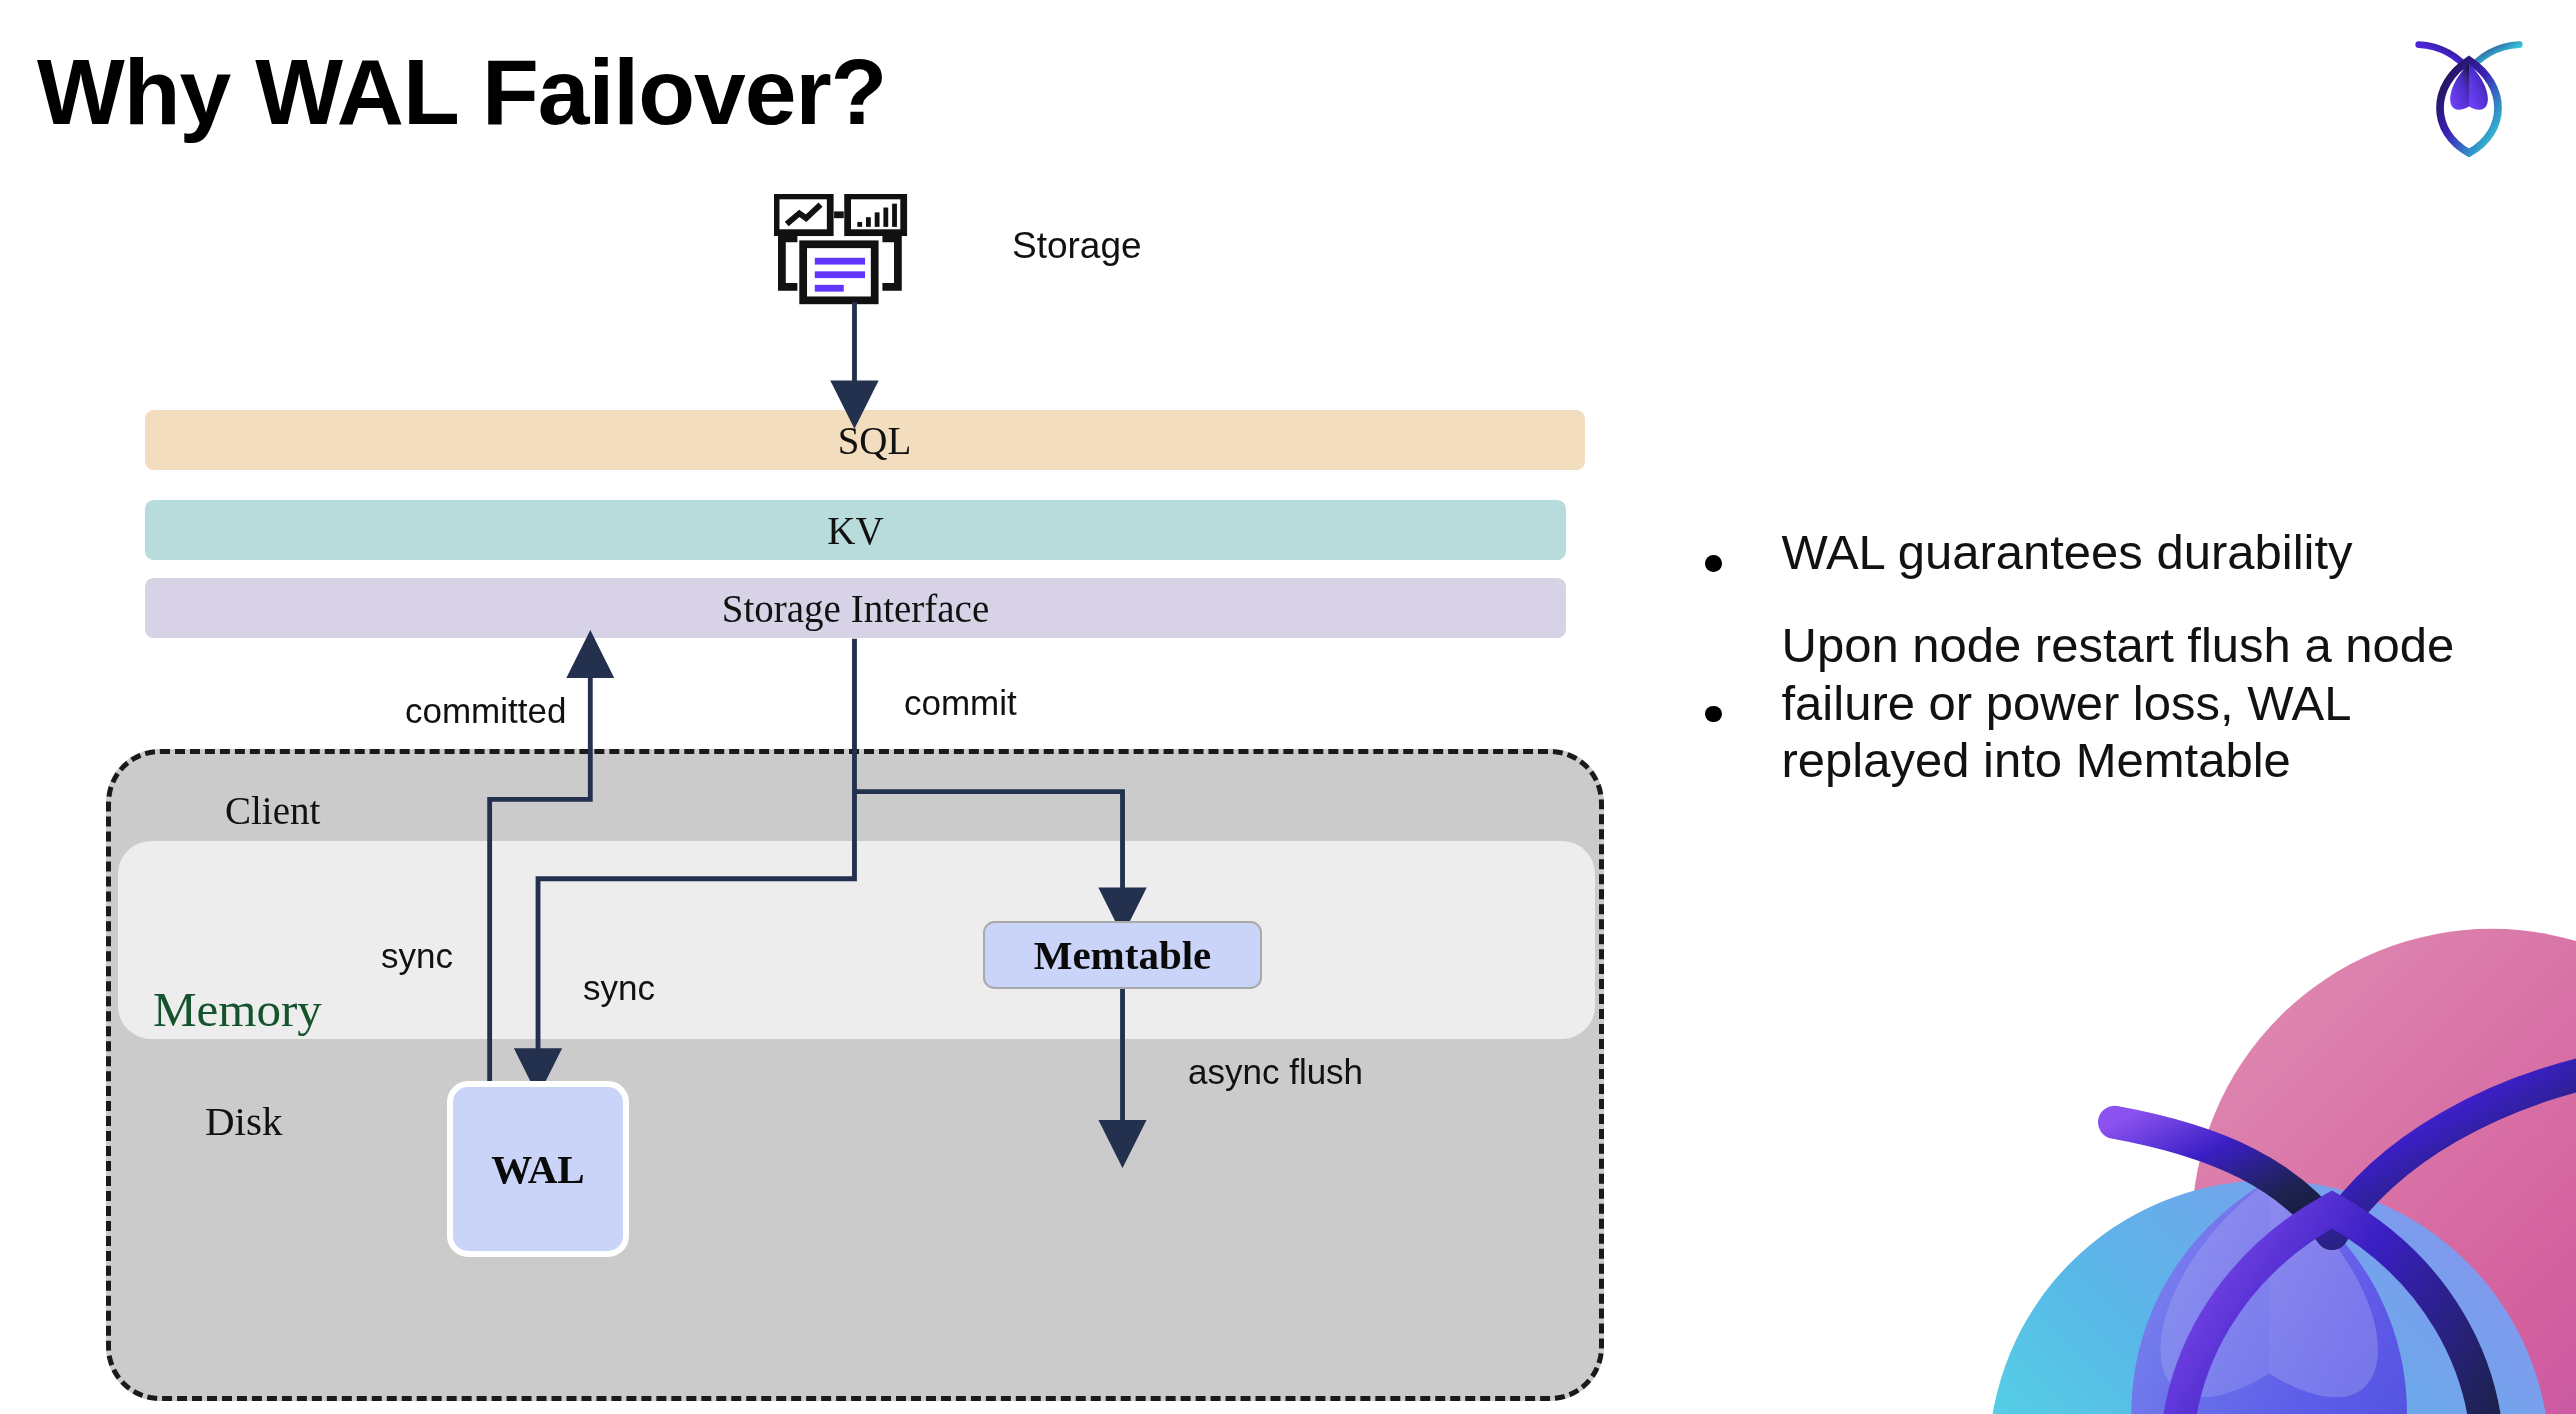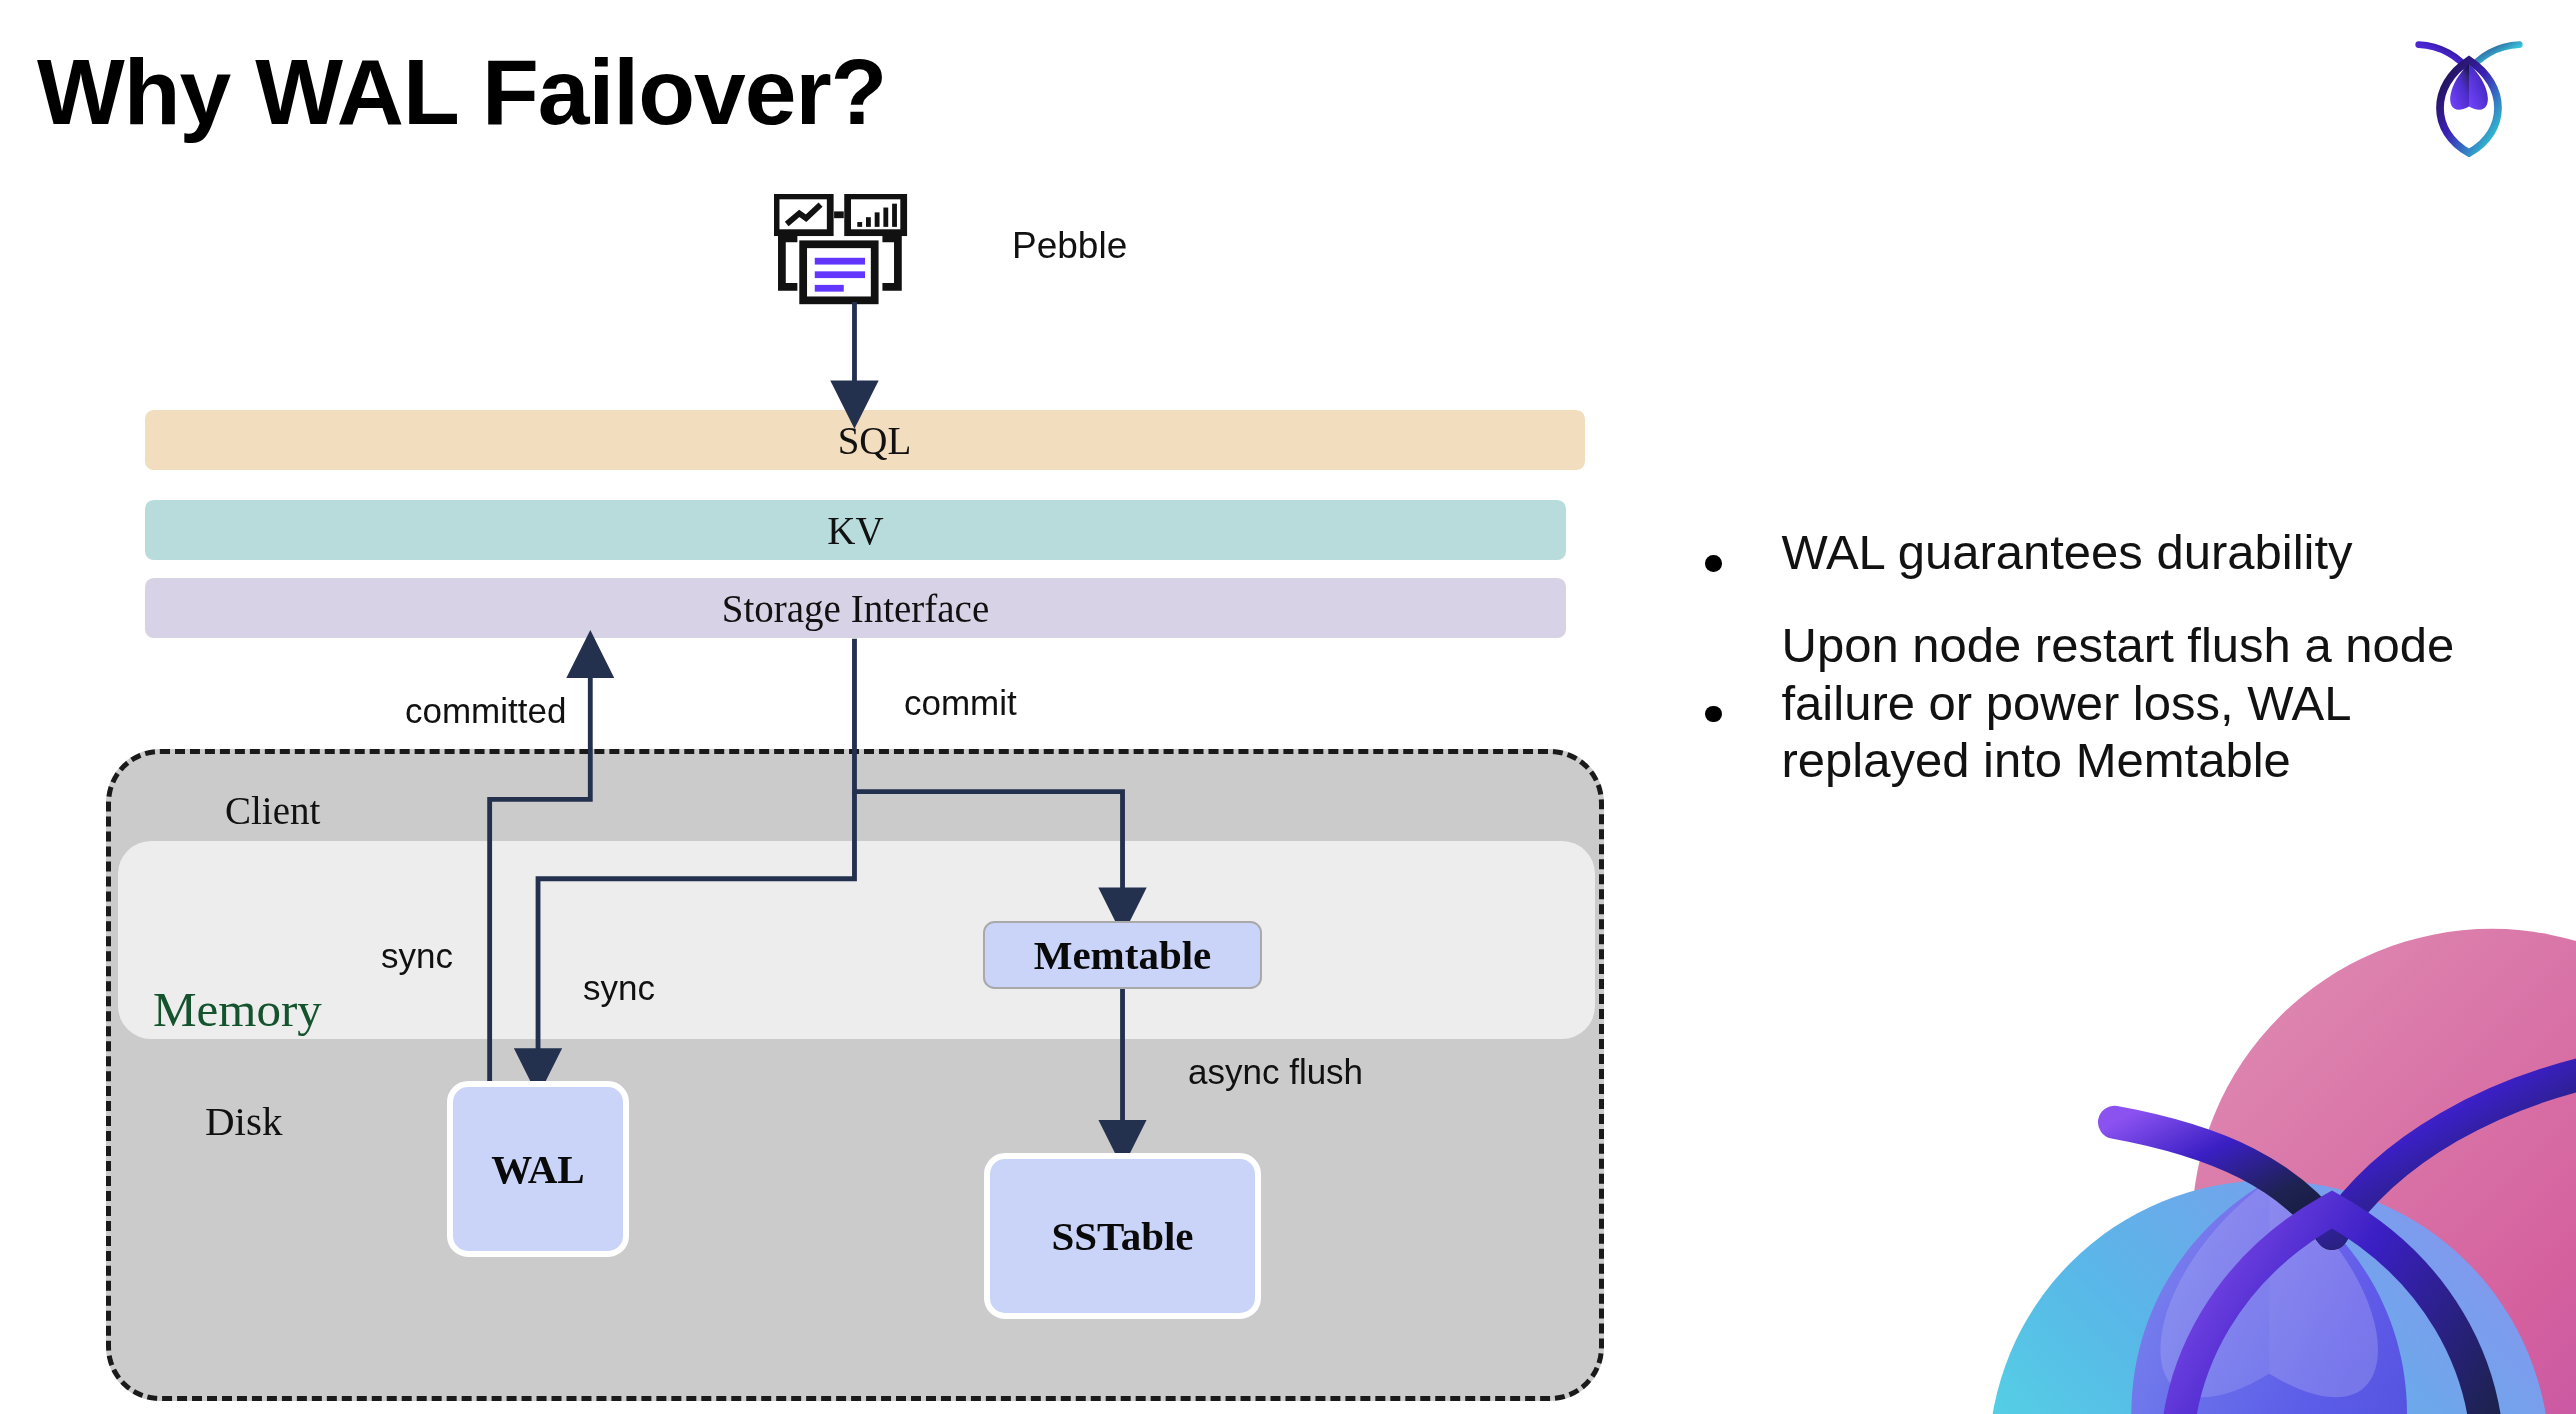--- a/index.html
+++ b/index.html
@@ -267,21 +267,21 @@
 
     <path d="M24 46 L8 46 L8 96 L24 96" fill="none" stroke="#111111" stroke-width="8"></path>
 
     <path d="M112 46 L128 46 L128 96 L112 96" fill="none" stroke="#111111" stroke-width="8"></path>
 
     <rect x="30" y="52" width="74" height="58" fill="#ffffff" stroke="#111111" stroke-width="8"></rect>
     <rect x="42" y="66" width="52" height="7" fill="#6236ff"></rect>
     <rect x="42" y="80" width="52" height="7" fill="#6236ff"></rect>
     <rect x="42" y="94" width="30" height="7" fill="#6236ff"></rect>
   </svg>
-  <div id="client-label">Pebble</div>
+  <div id="client-label">Storage</div>
 
   <div id="pebble-container"></div>
   <div id="memory-band"></div>
   <div id="pebble-label">Client</div>
   <div id="memory-label">Memory</div>
   <div id="disk-label">Disk</div>
 
   <div class="stack-bar" id="bar-sql">
     <span>SQL</span>
   </div>
@@ -310,23 +310,20 @@
 
       <path d="M1160 1022 L1160 1182" marker-end="url(#arrowHead)"></path>
     </g>
   </svg>
 
   <div class="node-box" id="node-memtable">
     <span>Memtable</span>
   </div>
   <div class="node-box" id="node-wal">
     <span>WAL</span>
-  </div>
-  <div class="node-box" id="node-sstable">
-    <span>SSTable</span>
   </div>
 
   <div class="edge-label" id="lbl-committed">committed</div>
   <div class="edge-label" id="lbl-commit">commit</div>
   <div class="edge-label" id="lbl-sync-1">sync</div>
   <div class="edge-label" id="lbl-sync-2">sync</div>
   <div class="edge-label" id="lbl-asyncflush">async flush</div>
 
   <div id="bullets">
     <div class="bullet-row">

